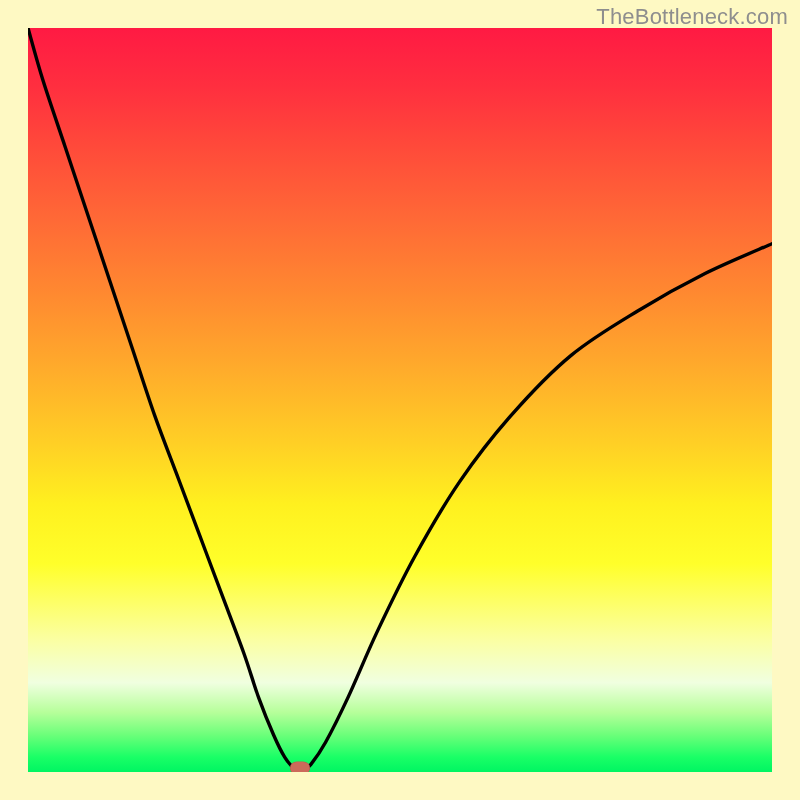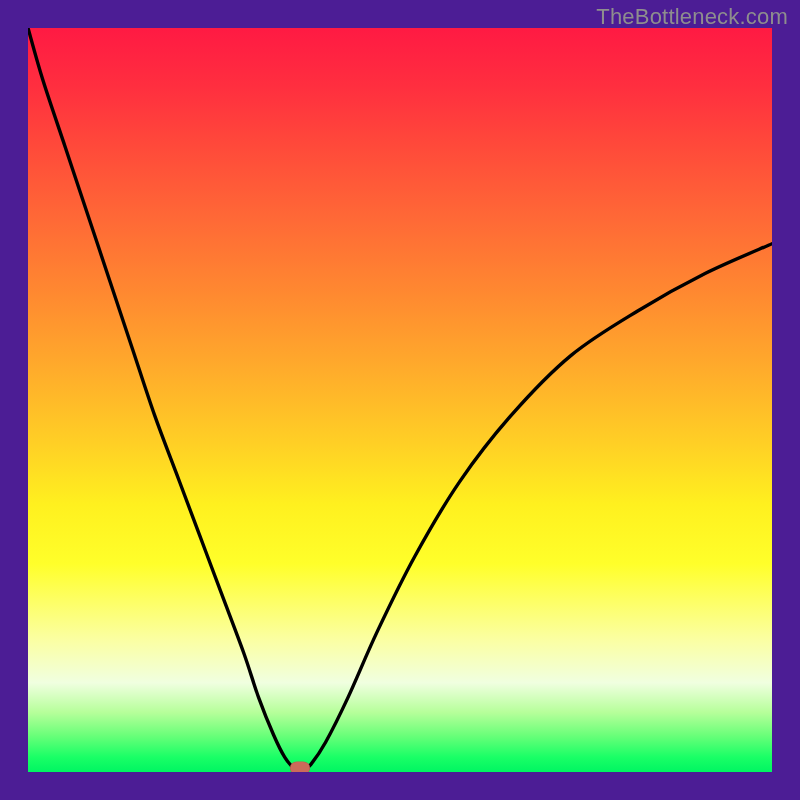--- a/index.html
+++ b/index.html
@@ -8,21 +8,21 @@
     width: 800px;
     height: 800px;
     background: #000;
     overflow: hidden;
     font-family: Arial, Helvetica, sans-serif;
   }
   .stage {
     position: relative;
     width: 800px;
     height: 800px;
-    background: #4c1d95;
+    background: #fef9c3;
   }
   .plot {
     position: absolute;
     left: 28px;
     top: 28px;
     width: 744px;
     height: 744px;
     overflow: hidden;
   }
   .gradient {

